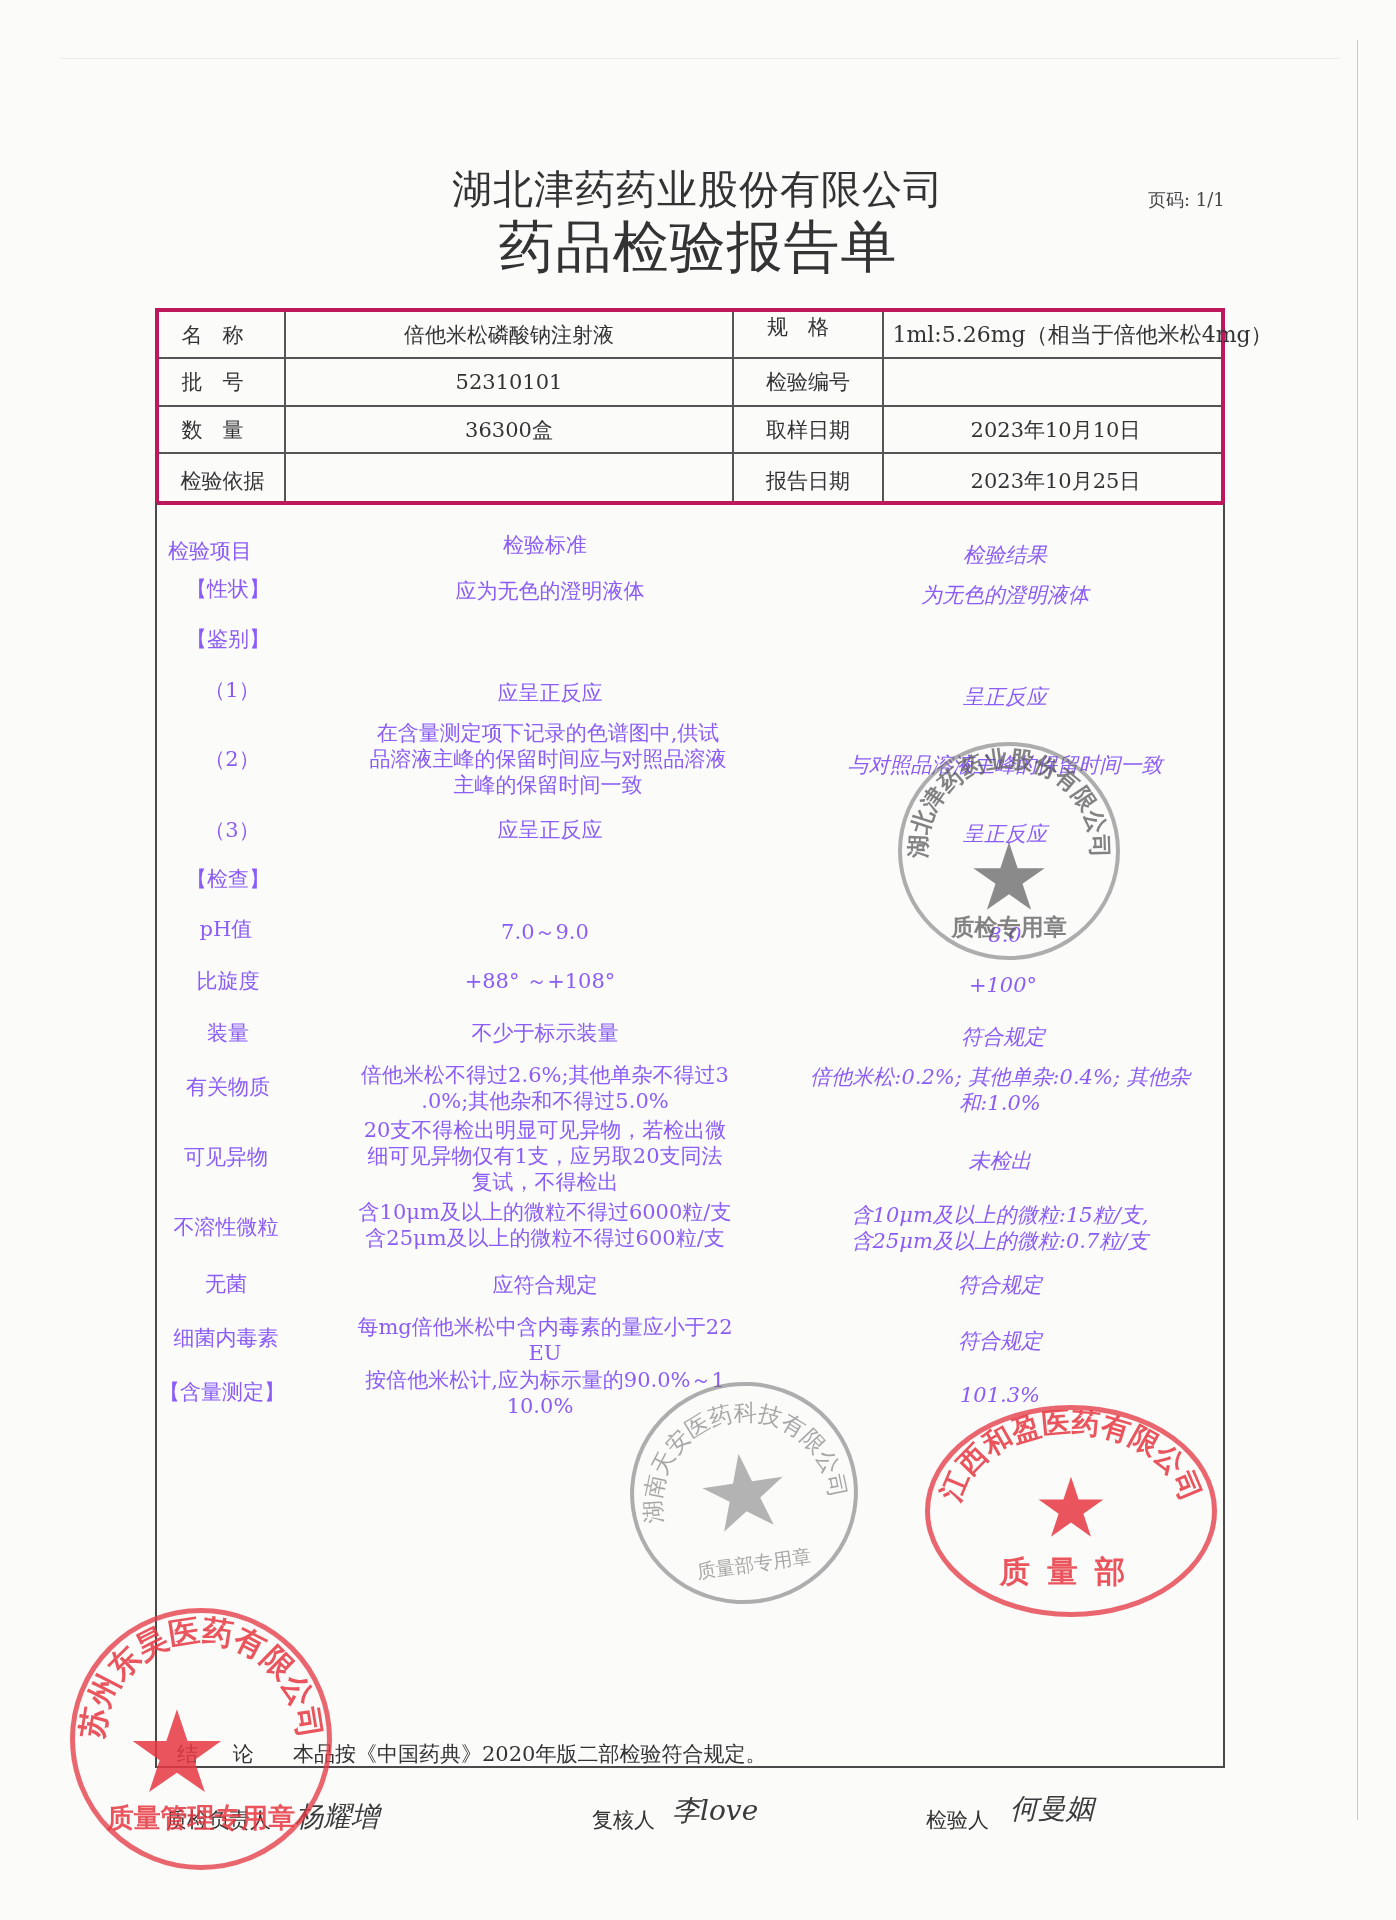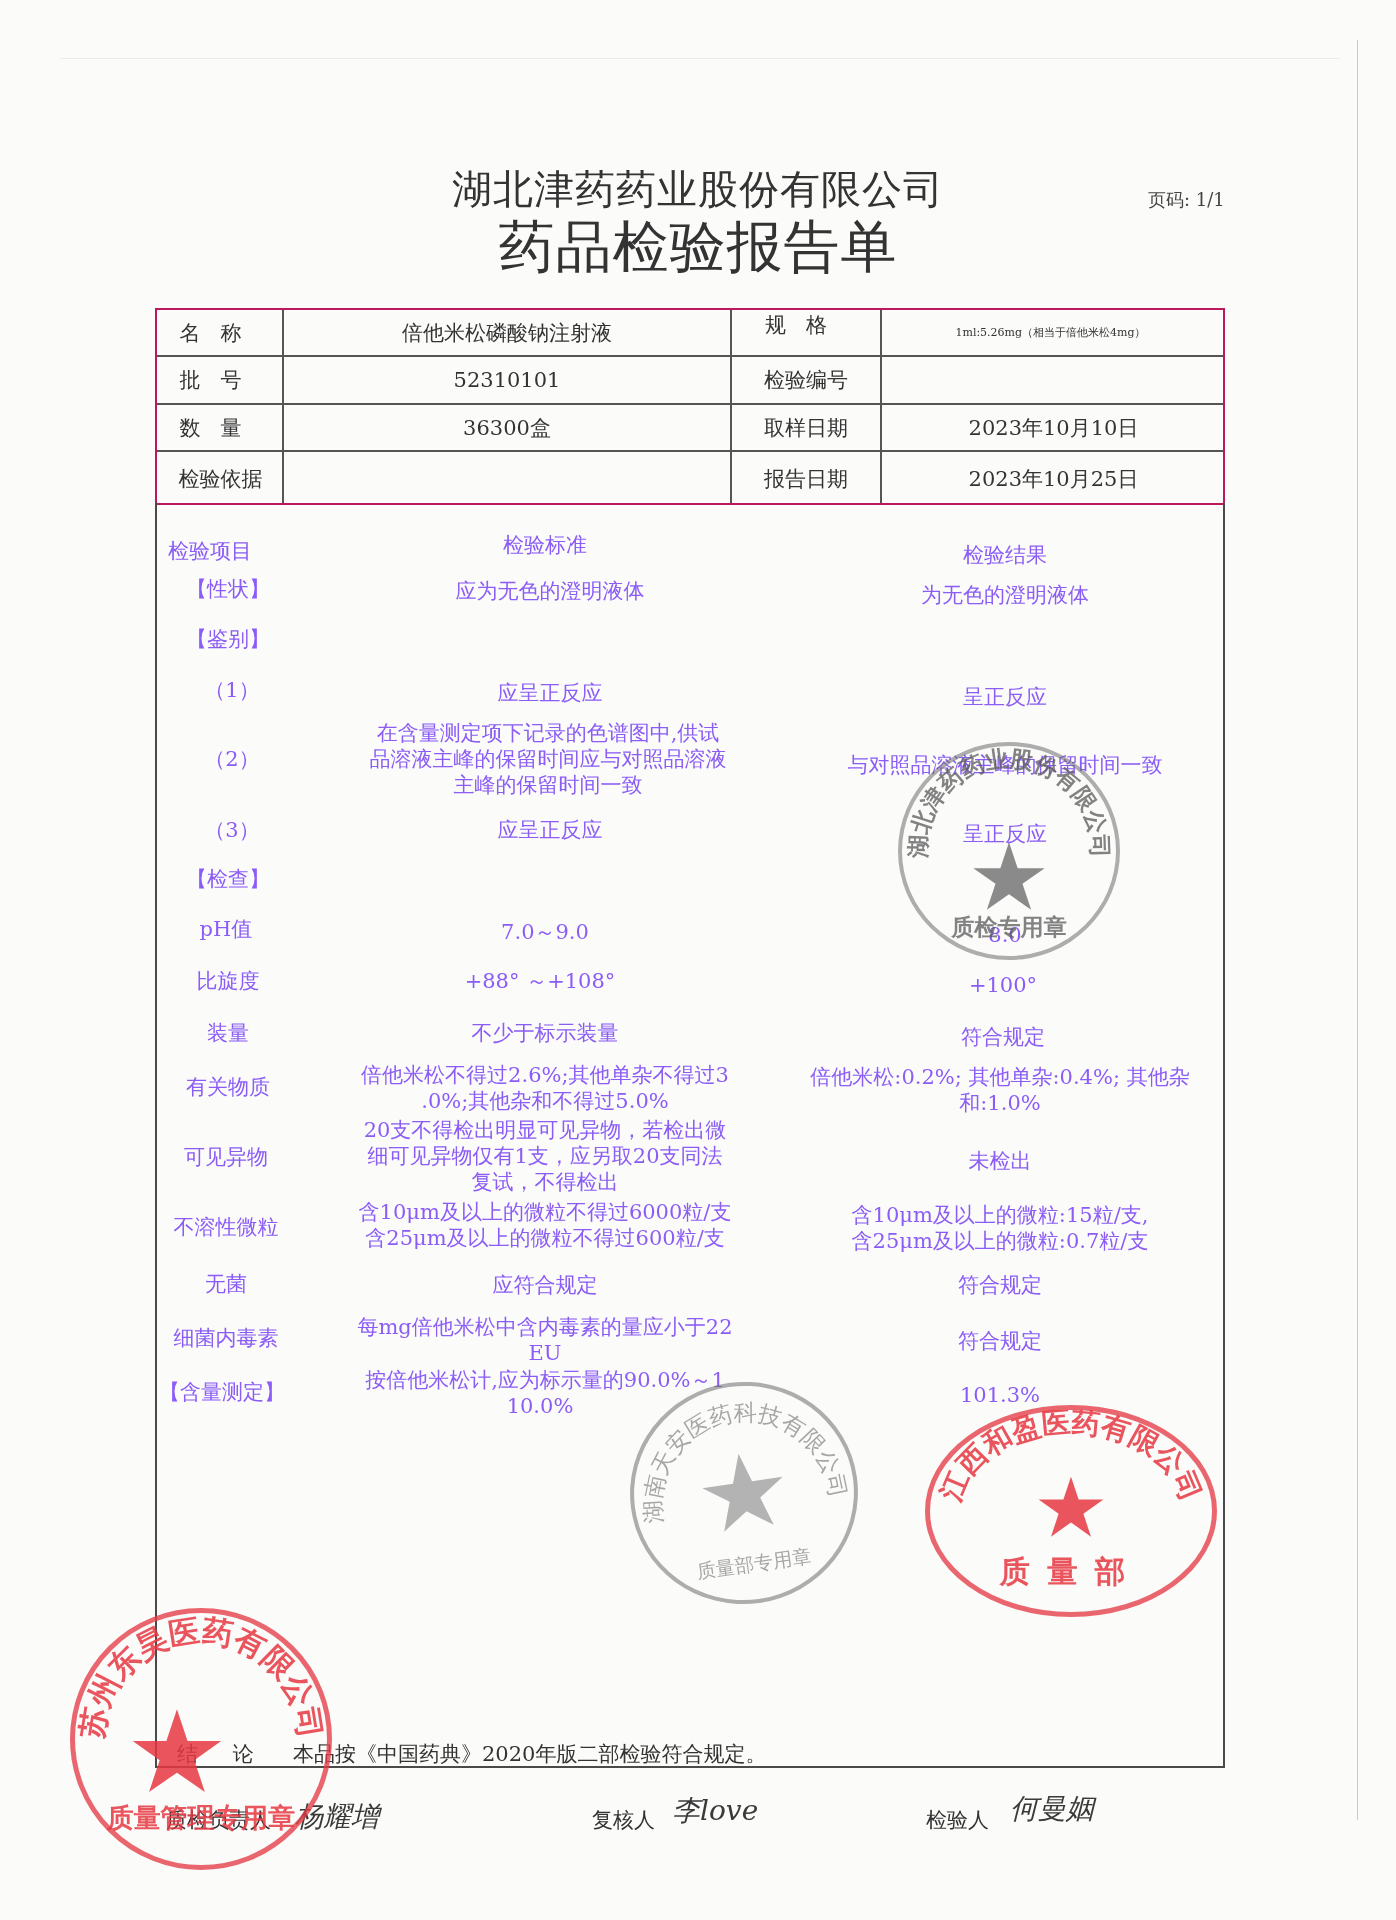--- a/index.html
+++ b/index.html
@@ -10,33 +10,33 @@
     color: #2b2b2b;
   }
   .scan-edge-right { position: absolute; left: 1357px; top: 40px; width: 1px; height: 1780px; background: #c9c9c9; }
   .scan-edge-top { position: absolute; left: 60px; top: 58px; width: 1280px; height: 1px; background: #ececec; }
   .title1, .title2 { position: absolute; left: 0; width: 1396px; text-align: center; letter-spacing: 1px; color: #333; }
   .title1 { top: 162px; font-size: 40px; }
   .title2 { top: 210px; font-size: 56px; }
   .pageno { position: absolute; left: 1148px; top: 188px; font-size: 18px; color: #444; }
 
   .hdr { position: absolute; left: 155px; top: 308px; width: 1070px; height: 197px;
-         border: 2px solid #be185d; box-sizing: border-box; }
+         border: 4px solid #be185d; box-sizing: border-box; }
   .hdr .hl { position: absolute; left: 0; width: 100%; height: 2px; background: #555; }
   .hdr .vl { position: absolute; top: 0; height: 100%; width: 2px; background: #555; }
   .cell { position: absolute; display: flex; align-items: center; justify-content: center;
           font-size: 21px; color: #333; white-space: nowrap; }
   .cell.spaced { letter-spacing: 20px; }
 
   .body-box { position: absolute; left: 155px; top: 503px; width: 1070px; height: 1265px;
               border: 2px solid #4a4a4a; border-top: none; box-sizing: border-box; }
   .t { position: absolute; font-size: 21px; color: #8b5cf6; white-space: nowrap; line-height: 26px; }
   .c-item { transform: translateX(-50%); text-align: center; }
   .c-std { transform: translateX(-50%); text-align: center; }
-  .c-res { transform: translateX(-50%); text-align: center; }
+  .c-res { transform: translateX(-50%); text-align: center; font-style: italic; }
 
   .conclusion { position: absolute; top: 1740px; font-size: 21px; color: #333; white-space: nowrap; }
   .sig-label { position: absolute; top: 1806px; font-size: 21px; color: #333; }
   .signature { position: absolute; font-family: "DejaVu Serif", serif; font-style: italic; font-size: 28px; color: #3a3a3a; }
 
   .stamp { position: absolute; border-radius: 50%; box-sizing: border-box; }
   .stamp .ring-text { position: absolute; left: 0; top: 0; width: 100%; height: 100%; }
   .stamp-gray { border: 4px solid rgba(110,110,110,0.55); }
   .stamp-red { border: 5px solid rgba(230,60,70,0.78); }
 </style>
@@ -54,21 +54,21 @@
   <div class="hl" style="top:45px"></div>
   <div class="hl" style="top:93px"></div>
   <div class="hl" style="top:140px"></div>
   <div class="vl" style="left:125px"></div>
   <div class="vl" style="left:573px"></div>
   <div class="vl" style="left:723px"></div>
 
   <div class="cell spaced" style="left:0;top:0;width:127px;height:45px">名称</div>
   <div class="cell" style="left:127px;top:0;width:446px;height:45px">倍他米松磷酸钠注射液</div>
   <div class="cell spaced" style="left:575px;top:0;width:148px;height:30px">规格</div>
-  <div class="cell" style="left:722px;top:0;width:343px;height:45px;font-size:11px">1ml:5.26mg（相当于倍他米松4mg）</div>
+  <div class="cell" style="left:752px;top:0;width:343px;height:45px;font-size:22px">1ml:5.26mg（相当于倍他米松4mg）</div>
 
   <div class="cell spaced" style="left:0;top:47px;width:127px;height:46px">批号</div>
   <div class="cell" style="left:127px;top:47px;width:446px;height:46px">52310101</div>
   <div class="cell" style="left:575px;top:47px;width:148px;height:46px">检验编号</div>
 
   <div class="cell spaced" style="left:0;top:95px;width:127px;height:45px">数量</div>
   <div class="cell" style="left:127px;top:95px;width:446px;height:45px">36300盒</div>
   <div class="cell" style="left:575px;top:95px;width:148px;height:45px">取样日期</div>
   <div class="cell" style="left:725px;top:95px;width:343px;height:45px">2023年10月10日</div>
 

